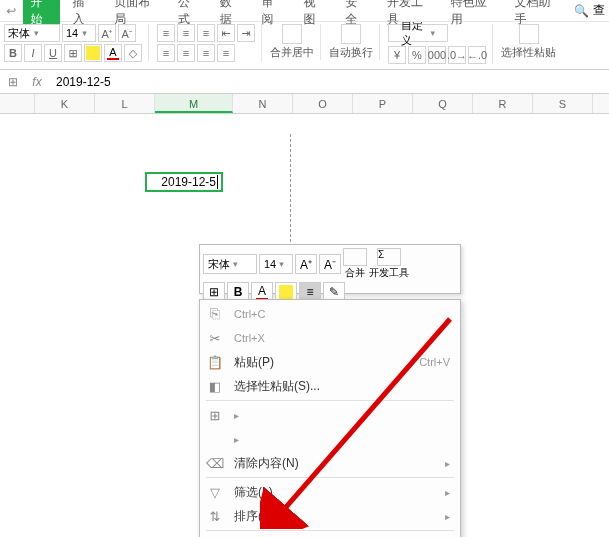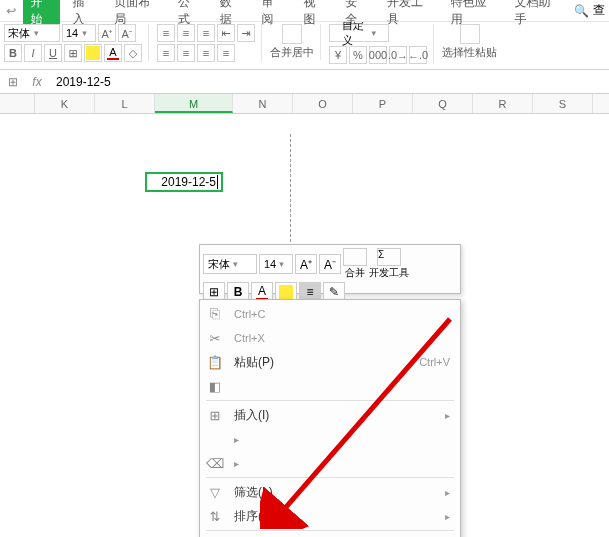--- a/index.html
+++ b/index.html
@@ -129,20 +129,26 @@
       <span class="rb-box">≡</span>
     </div>
   </div>
   <div class="ribbon-group">
     <div class="vert-btn">
       <span class="ic"></span>
       <span>合并居中</span>
     </div>
   </div>
   <div class="ribbon-group">
+    <div class="vert-btn">
+      <span class="ic"></span>
+      <span>自动换行</span>
+    </div>
+  </div>
+  <div class="ribbon-group">
     <div class="num-fmt">
       <span class="sel">
           <span>自定义</span>
           <span class="chev">▾</span>
         </span>
     </div>
     <div class="ribbon-row" style="margin-top:2px">
       <span class="rb-box">¥</span>
       <span class="rb-box">%</span>
       <span class="rb-box">000</span>
@@ -233,33 +239,34 @@
           <span class="cm-ic">✂</span>
           <span class="cm-sc">Ctrl+X</span>
         </div>
       <div class="cm-item">
           <span class="cm-ic">📋</span>
           <span class="cm-lbl">粘贴(P)</span>
           <span class="cm-sc">Ctrl+V</span>
         </div>
       <div class="cm-item">
           <span class="cm-ic">◧</span>
+          <span class="cm-lbl">选择性粘贴(S)...</span>
         </div>
       <div class="cm-sep"></div>
       <div class="cm-item">
           <span class="cm-ic">⊞</span>
-          <span class="cm-lbl">插入(I)</span>
           <span class="cm-sub">▸</span>
         </div>
       <div class="cm-item">
           <span class="cm-ic"></span>
           <span class="cm-sub">▸</span>
         </div>
       <div class="cm-item">
           <span class="cm-ic">⌫</span>
+          <span class="cm-lbl">清除内容(N)</span>
           <span class="cm-sub">▸</span>
         </div>
       <div class="cm-sep"></div>
       <div class="cm-item">
           <span class="cm-ic">▽</span>
           <span class="cm-lbl">筛选(L)</span>
           <span class="cm-sub">▸</span>
         </div>
       <div class="cm-item">
           <span class="cm-ic">⇅</span>

